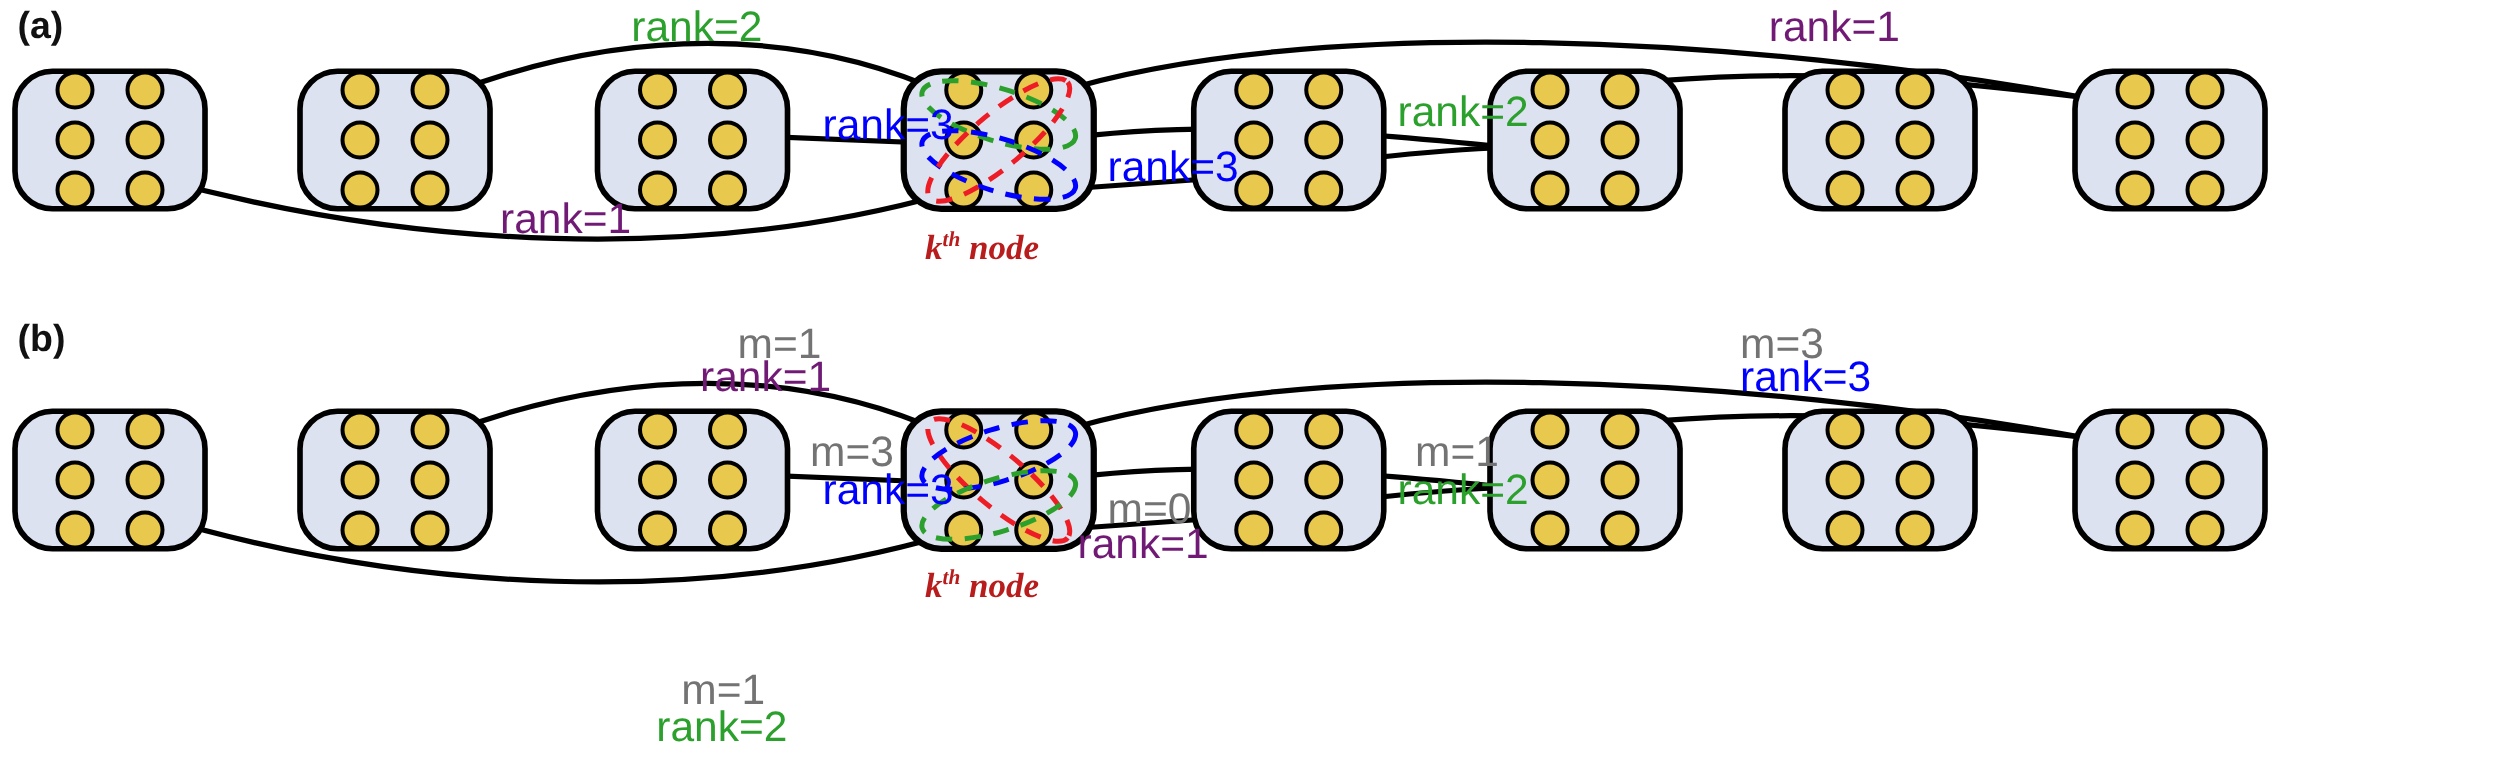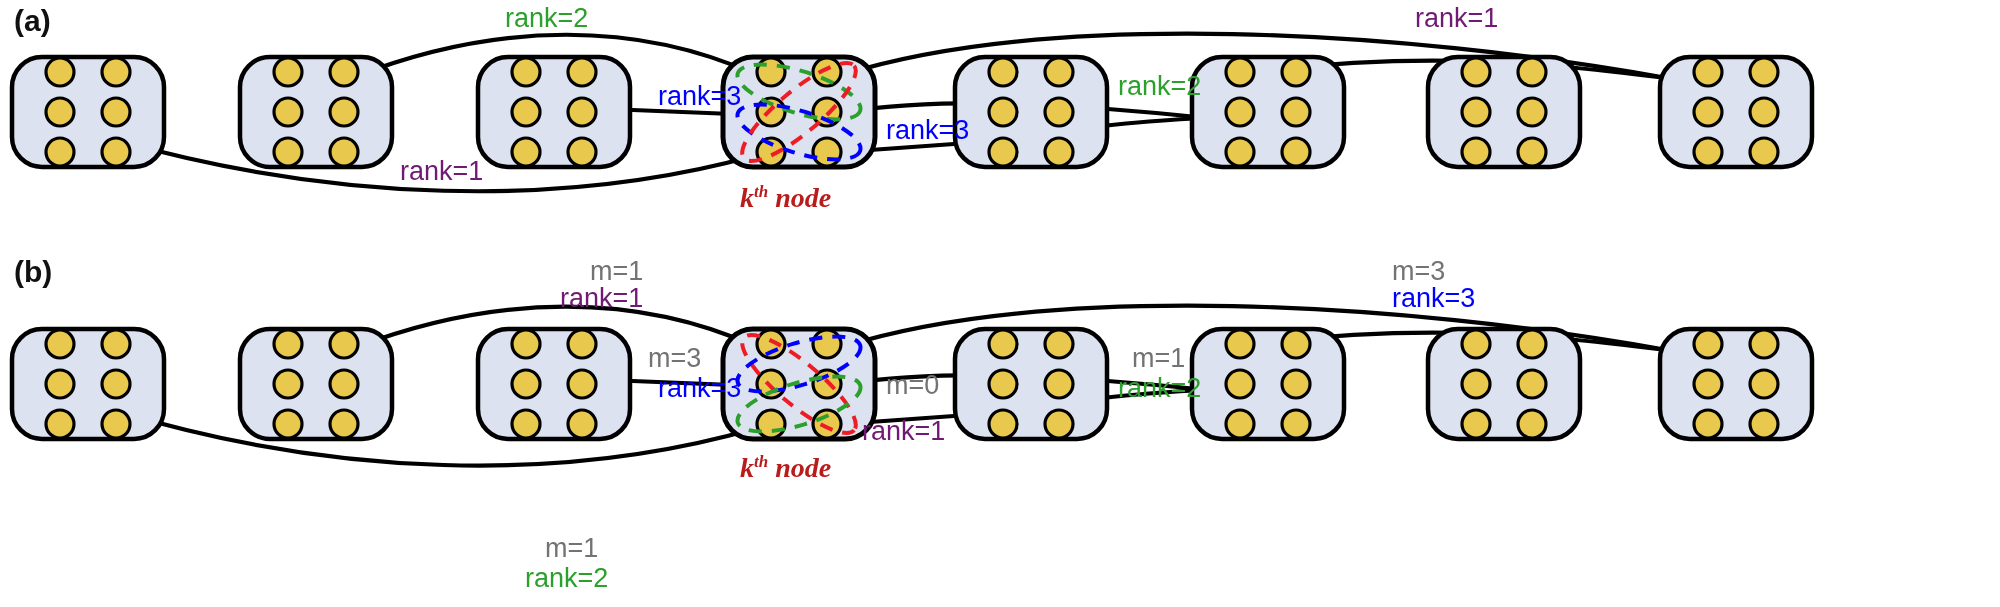--- a/index.html
+++ b/index.html
@@ -1,20 +1,20 @@
 <!DOCTYPE html>
 <html><head>
 <meta charset="utf-8">
 <style>
   html,body{margin:0;padding:0;background:#ffffff;}
   body{width:2000px;height:607px;font-family:"Liberation Sans",sans-serif;overflow:hidden;}
   #stage{position:relative;width:2000px;height:607px;background:#fff;}
   svg.layer{position:absolute;left:0;top:0;width:2000px;height:607px;}
   .panel-tag{position:absolute;font-weight:bold;font-size:30px;color:#111;font-family:"Liberation Sans",sans-serif;}
-  .lbl{position:absolute;font-size:27px;font-family:"Liberation Sans",sans-serif;white-space:nowrap;line-height:1;}
+  .lbl{position:absolute;font-size:34px;font-family:"Liberation Sans",sans-serif;white-space:nowrap;line-height:1;}
   .lbl.red{color:#701a75;}
   .lbl.green{color:#2ca02c;}
   .lbl.blue{color:#0000ff;padding-left:24px;}
   .lbl.black{color:#737373;}
   .kth{position:absolute;font-size:28px;font-style:italic;font-weight:bold;color:#b91c1c;white-space:nowrap;font-family:"Liberation Serif",serif;}
   .kth sup{font-size:17px;font-style:italic;}
 </style>
 </head>
 <body>
 
@@ -167,21 +167,21 @@
 
   <div class="lbl black" style="left:1392px;top:258px;">m=3</div>
   <div class="lbl blue" style="left:1368px;top:285px;">rank=3</div>
 
   <div class="lbl black" style="left:648px;top:345px;">m=3</div>
   <div class="lbl blue" style="left:634px;top:375px;">rank=3</div>
 
   <div class="lbl black" style="left:1132px;top:345px;">m=1</div>
   <div class="lbl green" style="left:1118px;top:375px;">rank=2</div>
 
-  <div class="lbl black" style="left:886px;top:372px;">m=0</div>
+  <div class="lbl black" style="left:886px;top:390px;">m=0</div>
   <div class="lbl red" style="left:862px;top:418px;">rank=1</div>
 
   <div class="lbl black" style="left:545px;top:535px;">m=1</div>
   <div class="lbl green" style="left:525px;top:565px;">rank=2</div>
 
   <div class="kth" style="left:740px;top:452px;">
     <span>k</span><sup>th</sup><span> node</span>
   </div>
 
 </div>

